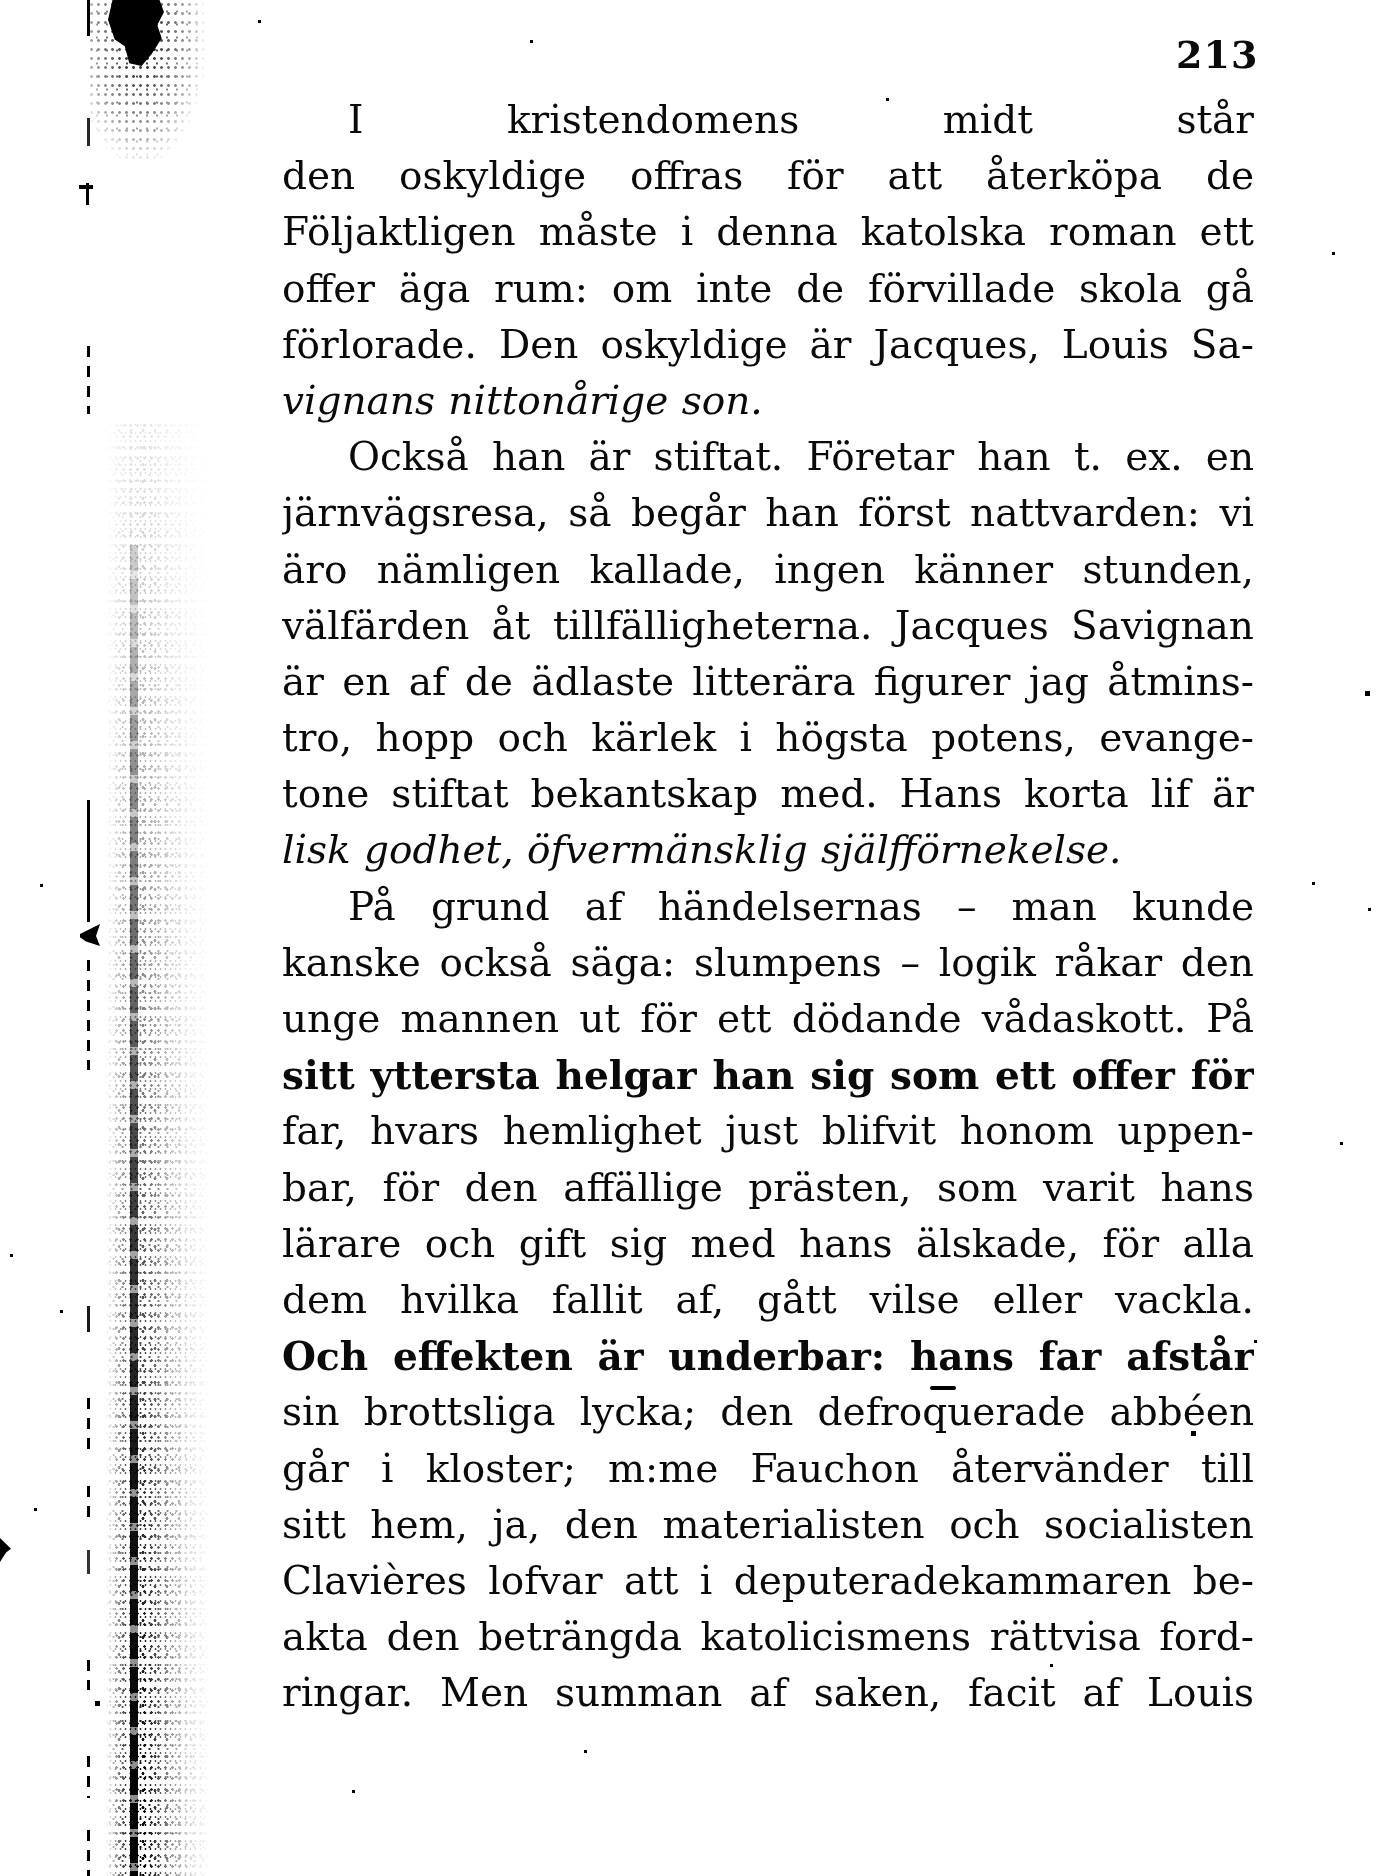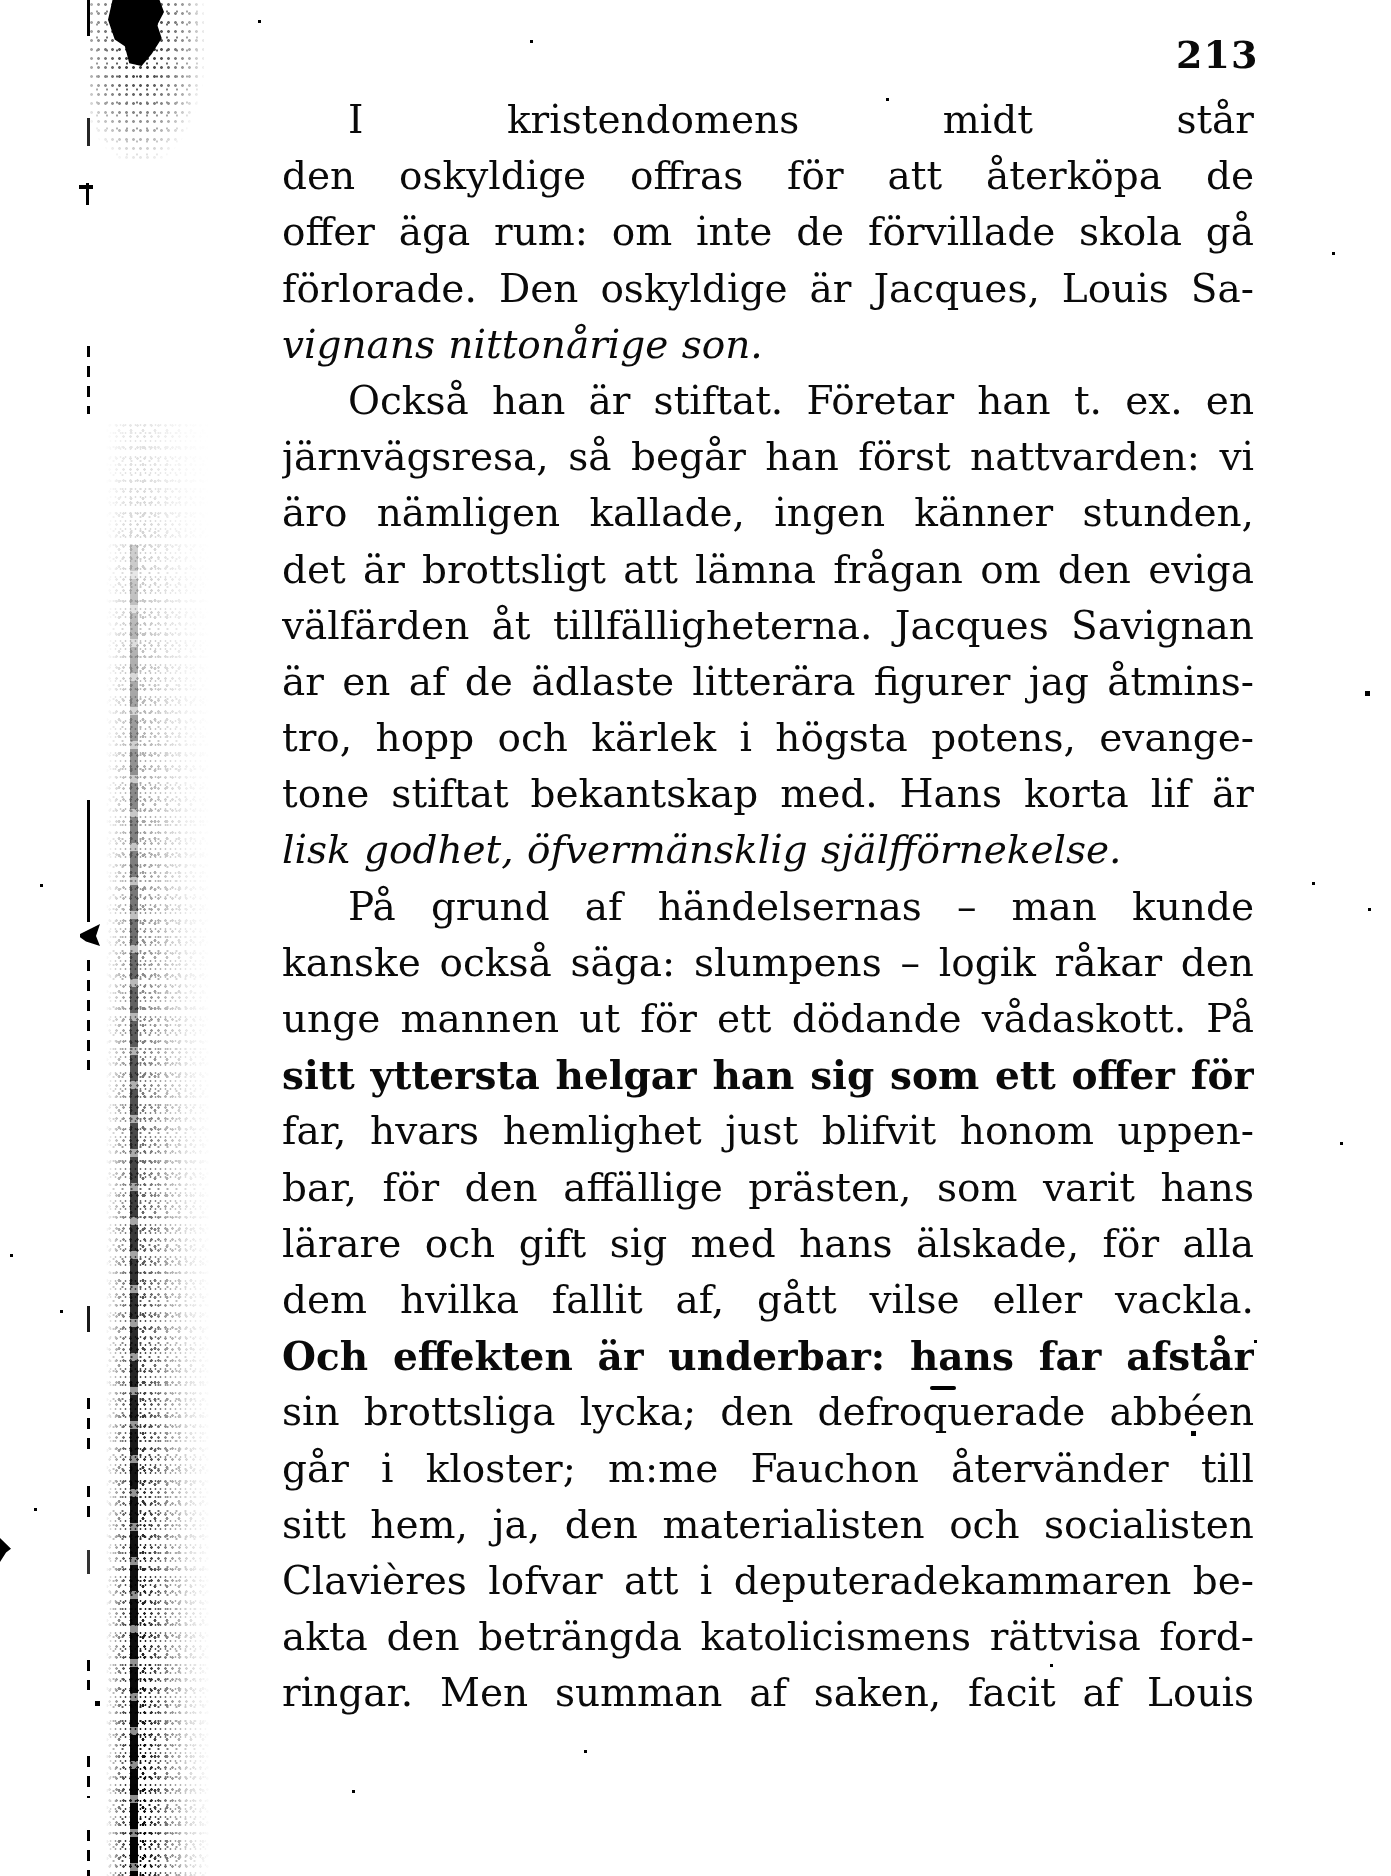--- a/index.html
+++ b/index.html
@@ -121,28 +121,28 @@
   <div class="arrow"></div>
   <div class="wedge"></div>
   <div class="macron"></div>
   <div class="dot"></div>
 
   <div class="page-number">213</div>
 
   <div class="text-block">
     <div class="line indent">I kristendomens midt står återlösningstanken,</div>
     <div class="line">den oskyldige offras för att återköpa de skyldige.</div>
+    <div class="line">Följaktligen måste i denna katolska roman ett</div>
     <div class="line">offer äga rum: om inte de förvillade skola gå</div>
     <div class="line">förlorade. Den oskyldige är Jacques, Louis Sa-</div>
     <div class="line para-end">vignans nittonårige son.</div>
 
     <div class="line indent">Också han är stiftat. Företar han t. ex. en</div>
     <div class="line">järnvägsresa, så begår han först nattvarden: vi</div>
     <div class="line">äro nämligen kallade, ingen känner stunden, och</div>
-    <div class="line">det är brottsligt att lämna frågan om den eviga</div>
     <div class="line">välfärden åt tillfälligheterna. Jacques Savignan</div>
     <div class="line">är en af de ädlaste litterära figurer jag åtmins-</div>
     <div class="line">tro, hopp och kärlek i högsta potens, evange-</div>
     <div class="line">tone stiftat bekantskap med. Hans korta lif är</div>
     <div class="line para-end">lisk godhet, öfvermänsklig själfförnekelse.</div>
 
     <div class="line indent">På grund af händelsernas – man kunde</div>
     <div class="line">kanske också säga: slumpens – logik råkar den</div>
     <div class="line">unge mannen ut för ett dödande vådaskott. På</div>
     <div class="line heavy">sitt yttersta helgar han sig som ett offer för sin</div>

